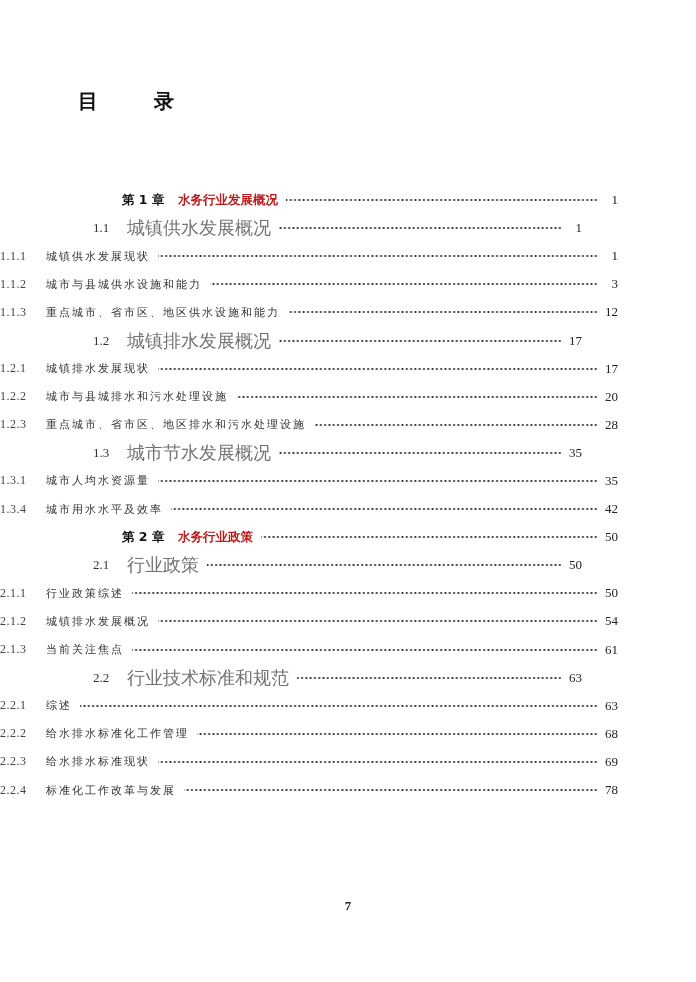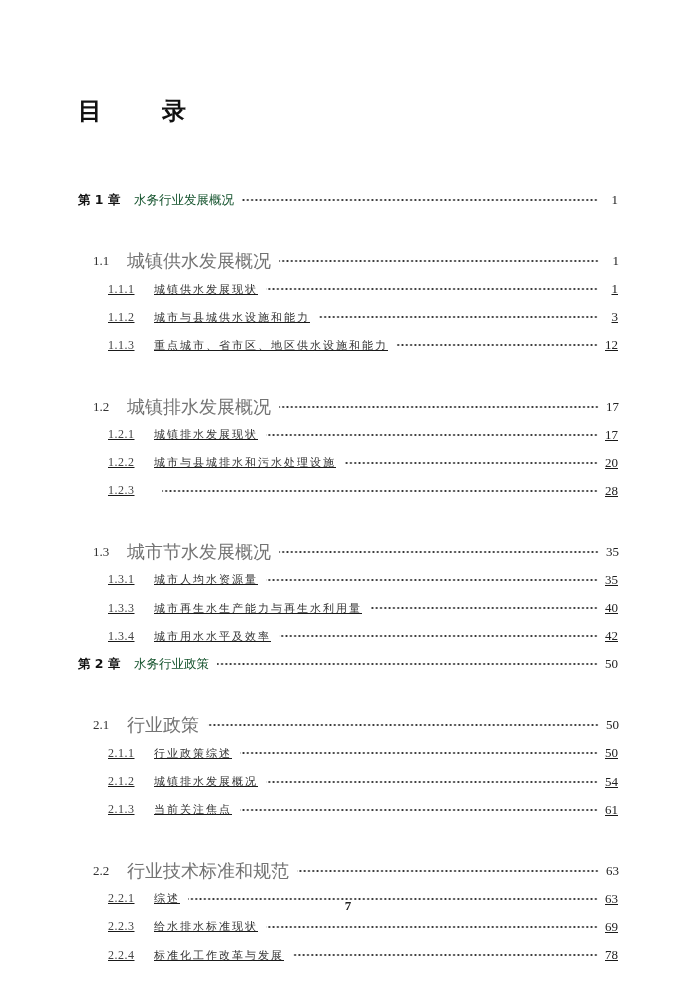--- a/index.html
+++ b/index.html
@@ -11,22 +11,22 @@
       width: 696px;
       height: 982px;
       position: relative;
       overflow: hidden;
       font-family: "DejaVu Serif", "Liberation Serif", serif;
       color: #1a1a1a;
     }
     .page-title {
       position: absolute;
       left: 78px;
-      top: 95px;
-      font-size: 24px;
+      top: 88px;
+      font-size: 20px;
       font-weight: bold;
       letter-spacing: 18px;
       color: #111;
       font-family: "DejaVu Sans", "Liberation Sans", sans-serif;
     }
     .toc {
       position: absolute;
       left: 0;
       top: 186px;
       width: 696px;
@@ -67,46 +67,44 @@
     .lvl-1 {
       padding-left: 78px;
       padding-right: 78px;
     }
     .lvl-1 .num {
       font-family: "DejaVu Sans", "Liberation Sans", sans-serif;
       font-weight: bold;
       font-size: 12.5px;
       color: #111;
       width: 56px;
+      margin-left: 44px;
     }
     .lvl-1 .title {
       font-family: "DejaVu Sans", "Liberation Sans", sans-serif;
-      font-weight: normal;
+      font-weight: bold;
       font-size: 12.5px;
-      color: #14532d;
+      color: #b91c1c;
     }
     .lvl-2 {
       padding-left: 93px;
-      padding-right: 77px;
-      margin-top: 33px;
+      padding-right: 114px;
     }
     .lvl-2 .num {
       font-family: "Liberation Serif", "DejaVu Serif", serif;
       font-size: 13px;
       width: 34px;
       color: #333;
     }
     .lvl-2 .title {
       font-size: 18px;
       color: #737373;
     }
     .lvl-3 {
-      padding-left: 108px;
       padding-right: 78px;
-      text-decoration: underline;
     }
     .lvl-3 .num {
       font-family: "Liberation Serif", "DejaVu Serif", serif;
       font-size: 12px;
       width: 46px;
       color: #444;
       letter-spacing: 0.5px;
     }
     .lvl-3 .title {
       font-size: 11px;
@@ -175,40 +173,35 @@
       <span class="page">17</span>
     </div>
   <div class="toc-row lvl-3">
       <span class="num">1.2.2</span>
       <span class="title">城市与县城排水和污水处理设施</span>
       <span class="dots"></span>
       <span class="page">20</span>
     </div>
   <div class="toc-row lvl-3">
       <span class="num">1.2.3</span>
+      <span class="title">重点城市、省市区、地区排水和污水处理设施</span>
       <span class="dots"></span>
       <span class="page">28</span>
     </div>
   <div class="toc-row lvl-2">
       <span class="num">1.3</span>
       <span class="title">城市节水发展概况</span>
       <span class="dots"></span>
       <span class="page">35</span>
     </div>
   <div class="toc-row lvl-3">
       <span class="num">1.3.1</span>
       <span class="title">城市人均水资源量</span>
       <span class="dots"></span>
       <span class="page">35</span>
-    </div>
-  <div class="toc-row lvl-3">
-      <span class="num">1.3.3</span>
-      <span class="title">城市再生水生产能力与再生水利用量</span>
-      <span class="dots"></span>
-      <span class="page">40</span>
     </div>
   <div class="toc-row lvl-3">
       <span class="num">1.3.4</span>
       <span class="title">城市用水水平及效率</span>
       <span class="dots"></span>
       <span class="page">42</span>
     </div>
   <div class="toc-row lvl-1">
       <span class="num">第 2 章</span>
       <span class="title">水务行业政策</span>
@@ -245,20 +238,26 @@
       <span class="dots"></span>
       <span class="page">63</span>
     </div>
   <div class="toc-row lvl-3">
       <span class="num">2.2.1</span>
       <span class="title">综述</span>
       <span class="dots"></span>
       <span class="page">63</span>
     </div>
   <div class="toc-row lvl-3">
+      <span class="num">2.2.2</span>
+      <span class="title">给水排水标准化工作管理</span>
+      <span class="dots"></span>
+      <span class="page">68</span>
+    </div>
+  <div class="toc-row lvl-3">
       <span class="num">2.2.3</span>
       <span class="title">给水排水标准现状</span>
       <span class="dots"></span>
       <span class="page">69</span>
     </div>
   <div class="toc-row lvl-3">
       <span class="num">2.2.4</span>
       <span class="title">标准化工作改革与发展</span>
       <span class="dots"></span>
       <span class="page">78</span>

